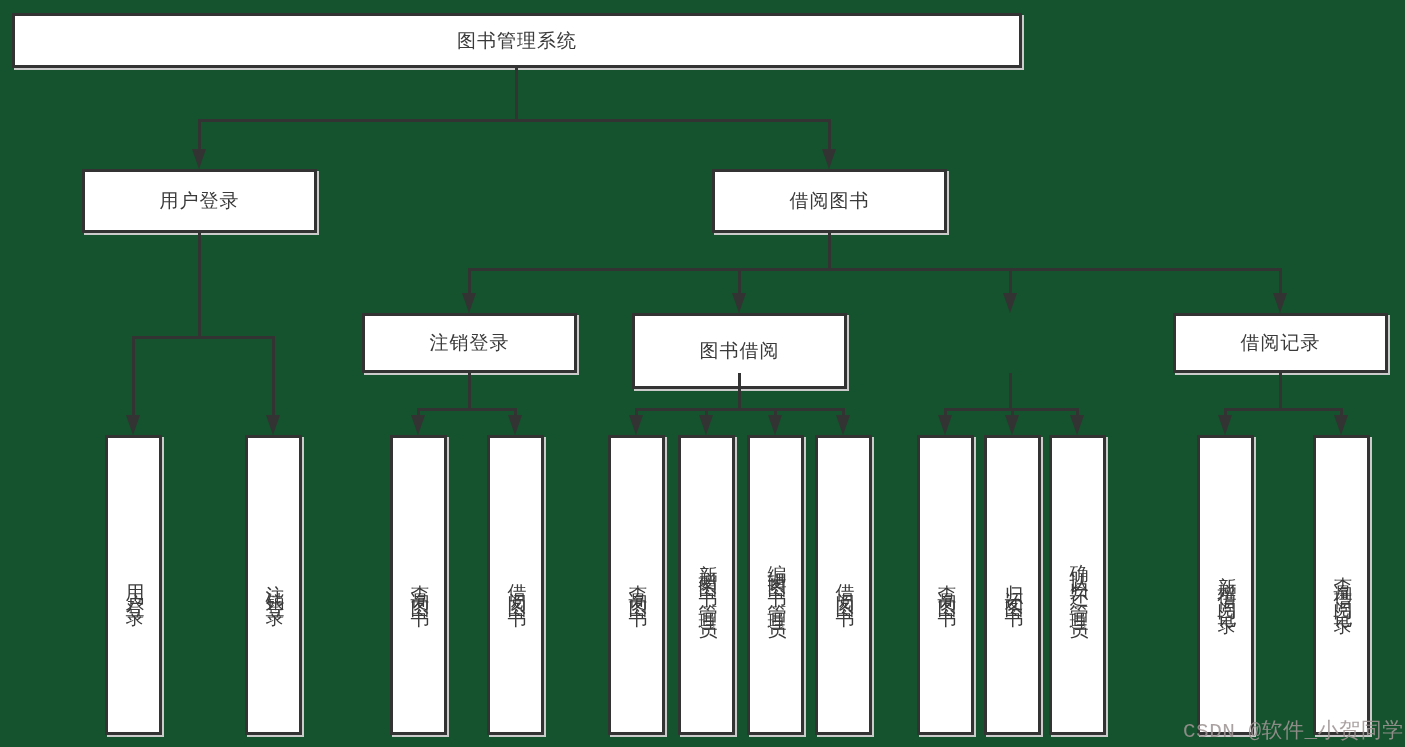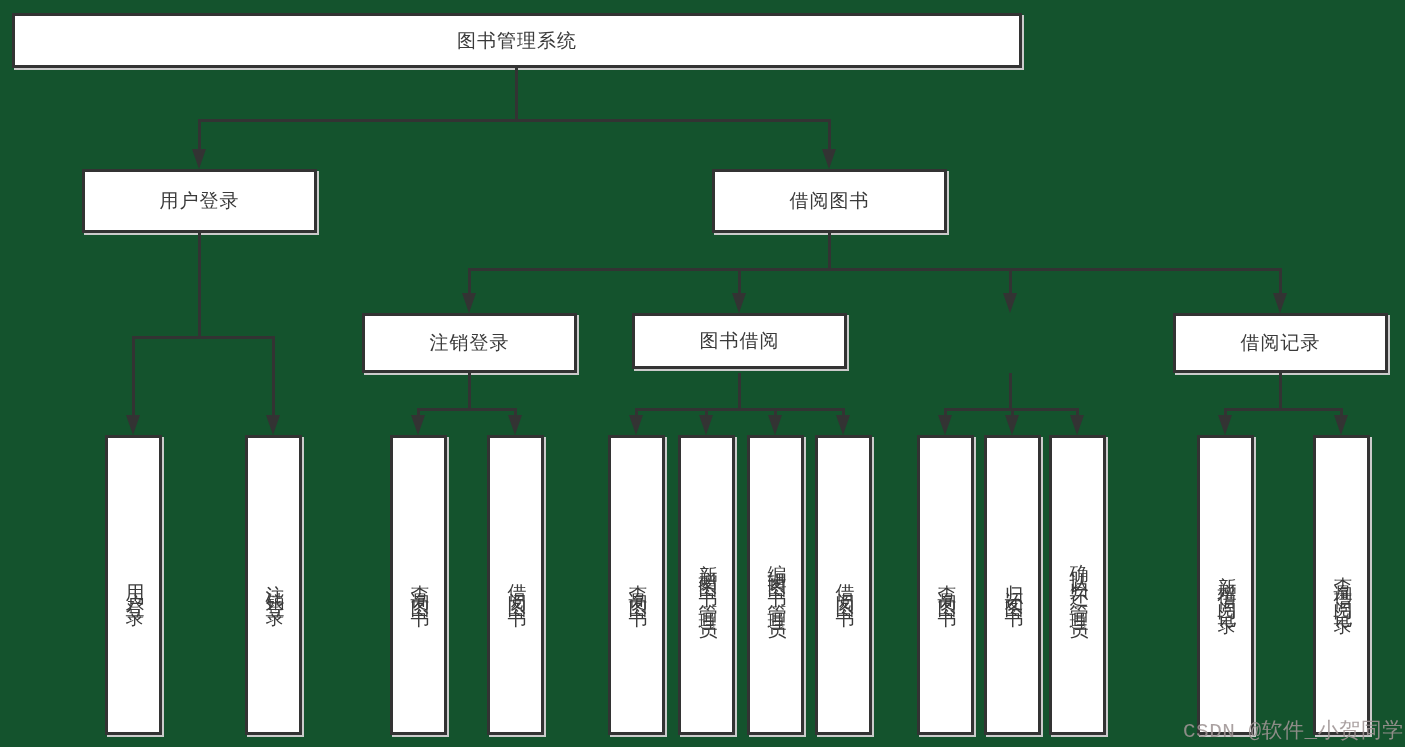--- a/index.html
+++ b/index.html
@@ -66,21 +66,21 @@
   <div class="line" style="left:738px;top:268px;width:3px;height:27px"></div>
   <div class="arrow" style="left:732px;top:293px"></div>
   <div class="line" style="left:1009px;top:268px;width:3px;height:27px"></div>
   <div class="arrow" style="left:1003px;top:293px"></div>
   <div class="line" style="left:1279px;top:268px;width:3px;height:27px"></div>
   <div class="arrow" style="left:1273px;top:293px"></div>
 
   <div class="box" style="left:362px;top:313px;width:215px;height:60px">
     <span>注销登录</span>
   </div>
-  <div class="box" style="left:632px;top:313px;width:215px;height:56px">
+  <div class="box" style="left:632px;top:313px;width:215px;height:76px">
     <span>图书借阅</span>
   </div>
   <div class="box" style="left:1173px;top:313px;width:215px;height:60px">
     <span>借阅记录</span>
   </div>
 
   <div class="line" style="left:468px;top:373px;width:3px;height:36px"></div>
   <div class="line" style="left:417px;top:408px;width:100px;height:3px"></div>
   <div class="line" style="left:417px;top:408px;width:3px;height:10px"></div>
   <div class="arrow" style="left:411px;top:415px"></div>

